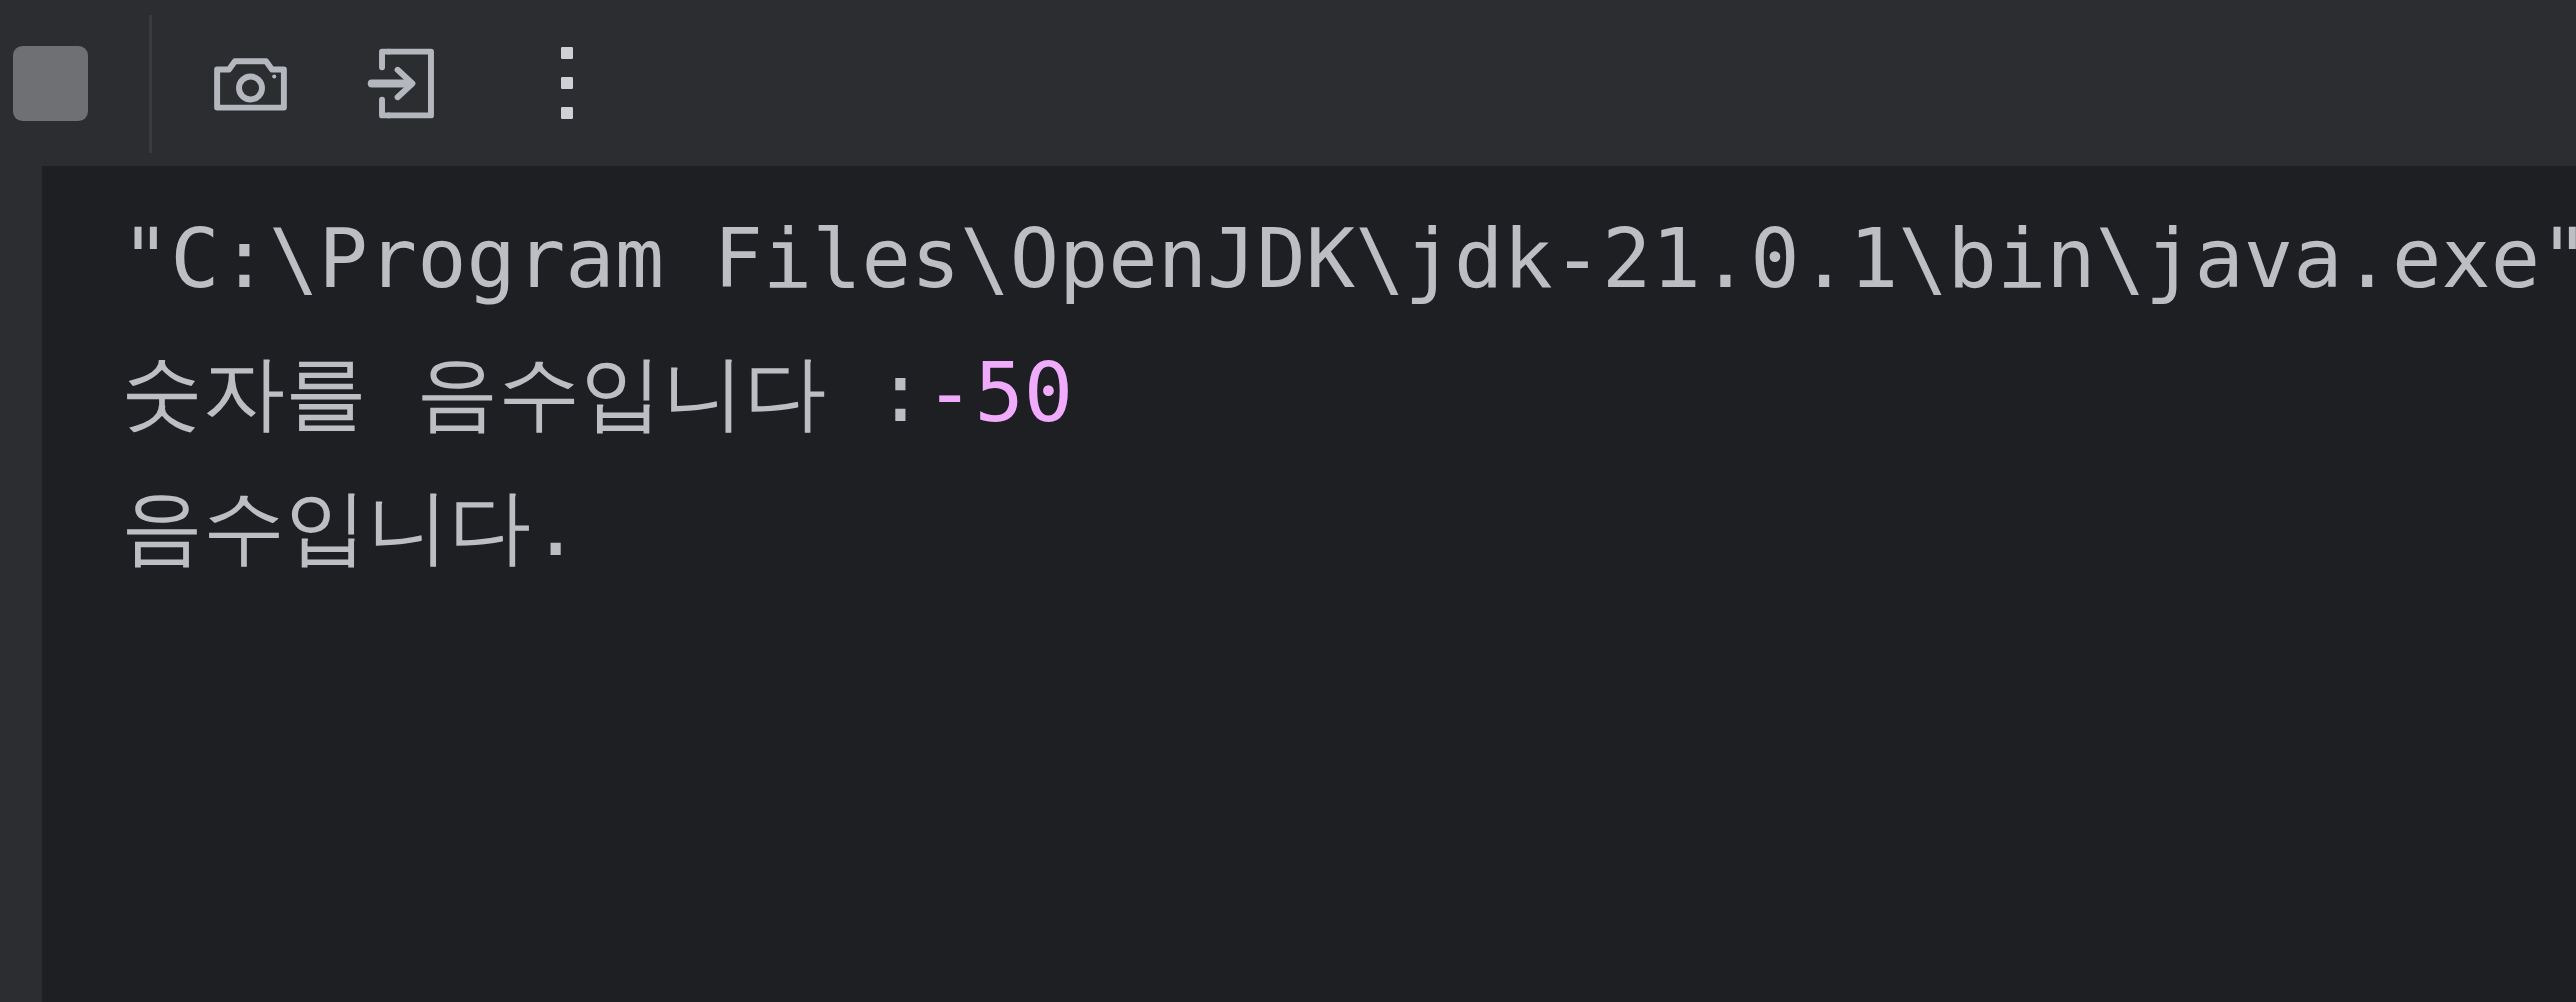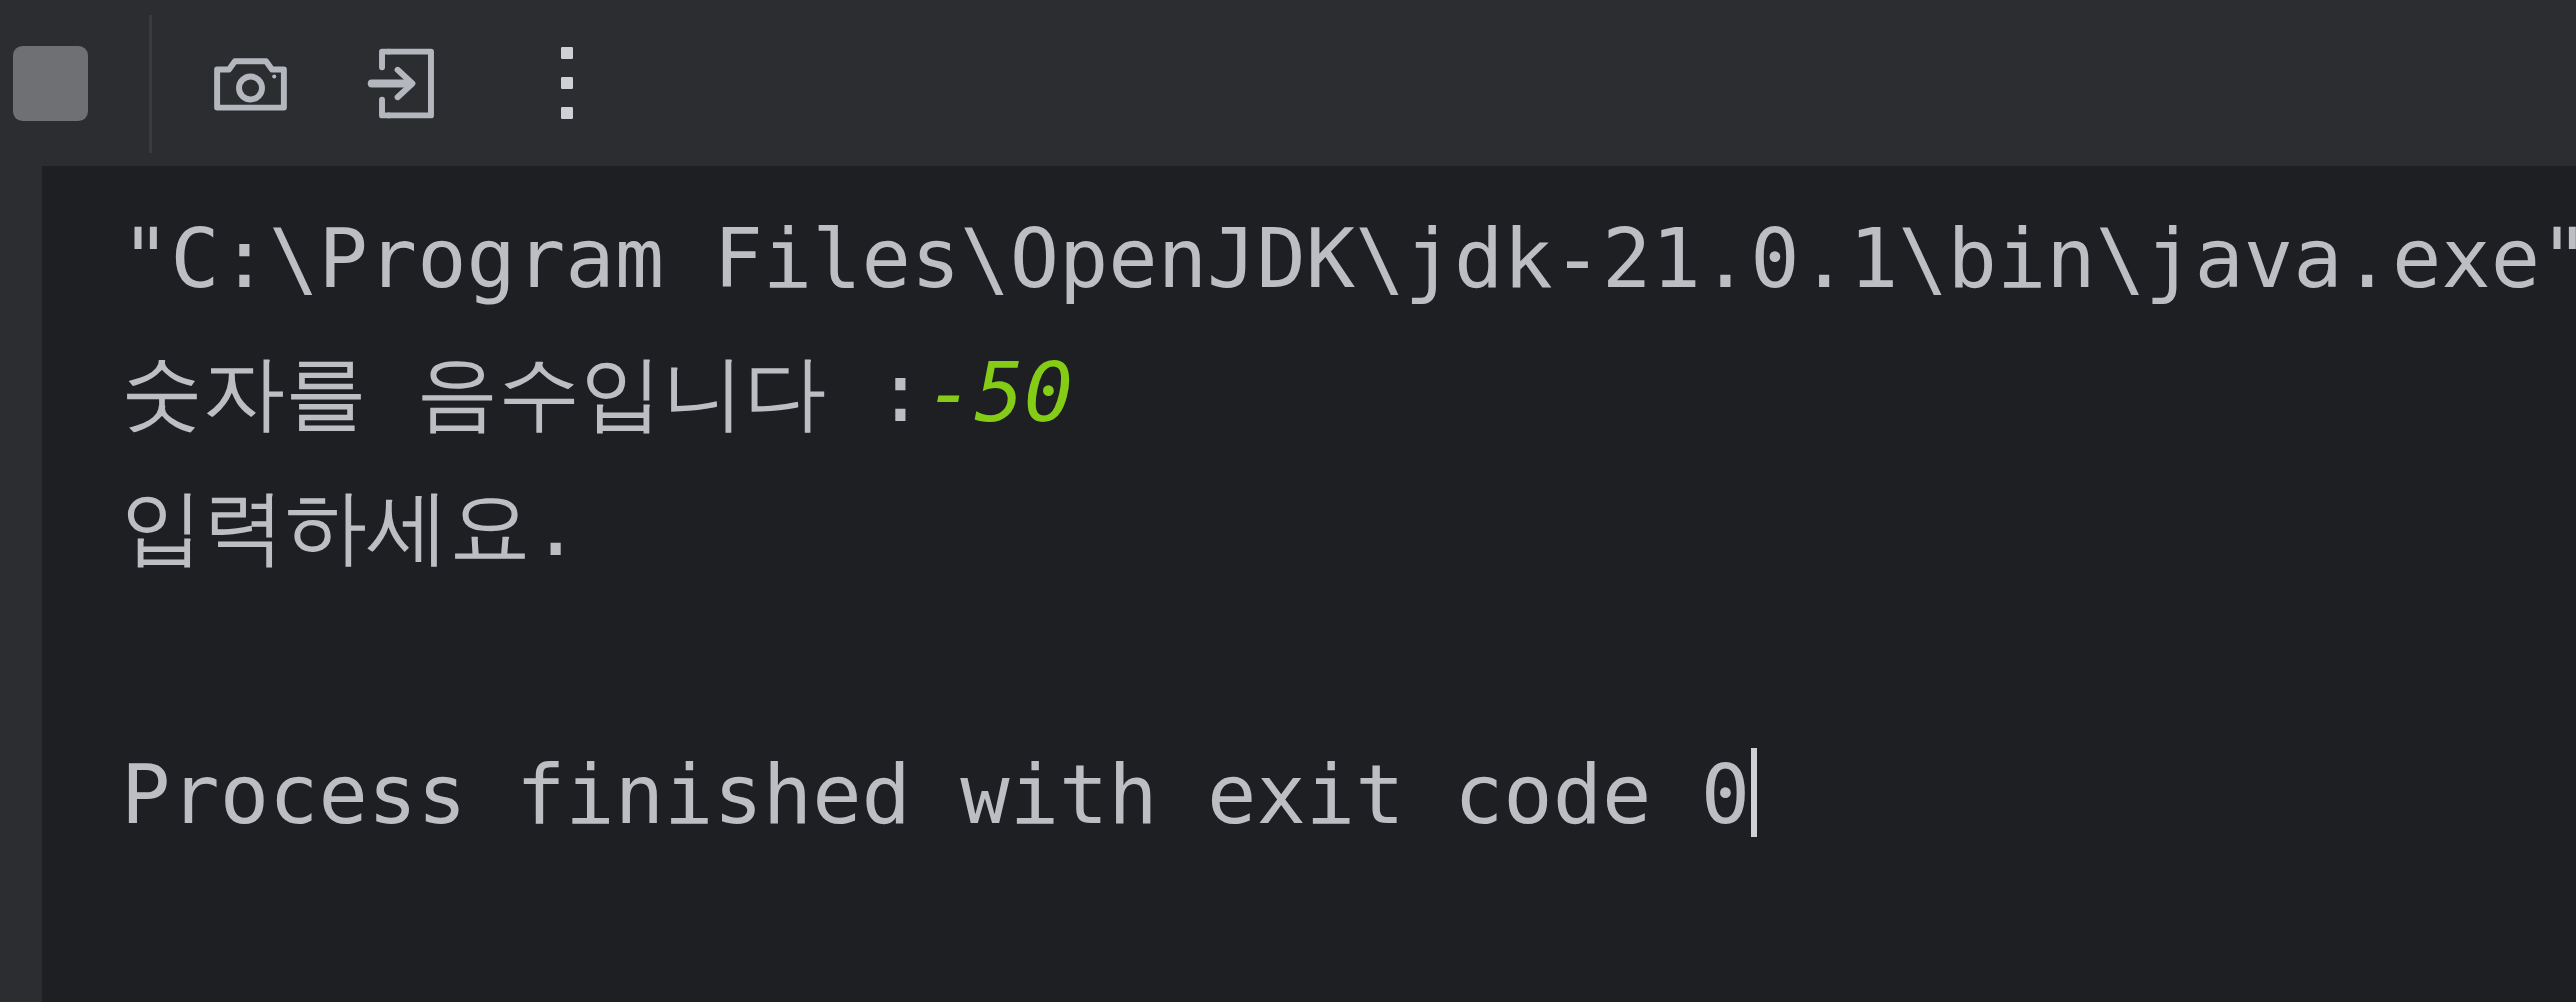--- a/index.html
+++ b/index.html
@@ -98,22 +98,21 @@
   .line {
     height: 134px;
     line-height: 134px;
     font-size: 82px;
     letter-spacing: 0px;
     white-space: pre;
     color: #bcbec4;
   }
   .line.blank { color: transparent; }
   .inp {
-    color: #84cc16;
-    font-style: italic;
+    color: #f0abfc;
   }
   .caret {
     display: inline-block;
     width: 6px;
     height: 89px;
     background: #ced0d6;
     vertical-align: -14.8px;
     margin-left: 1.3px;
   }
 </style>
@@ -160,21 +159,20 @@
 
 <div class="console">
   <div class="gutter"></div>
 
   <div class="lines">
 
     <div class="line">"C:\Program Files\OpenJDK\jdk-21.0.1\bin\java.exe"</div>
 
     <div class="line"><span>숫자를 음수입니다 :</span><span class="inp">-50</span></div>
 
-    <div class="line">입력하세요.</div>
+    <div class="line">음수입니다.</div>
 
     <div class="line blank"> </div>
 
-    <div class="line"><span>Process finished with exit code 0</span><span class="caret"></span></div>
 
   </div>
 </div>
 
 
 </body></html>

